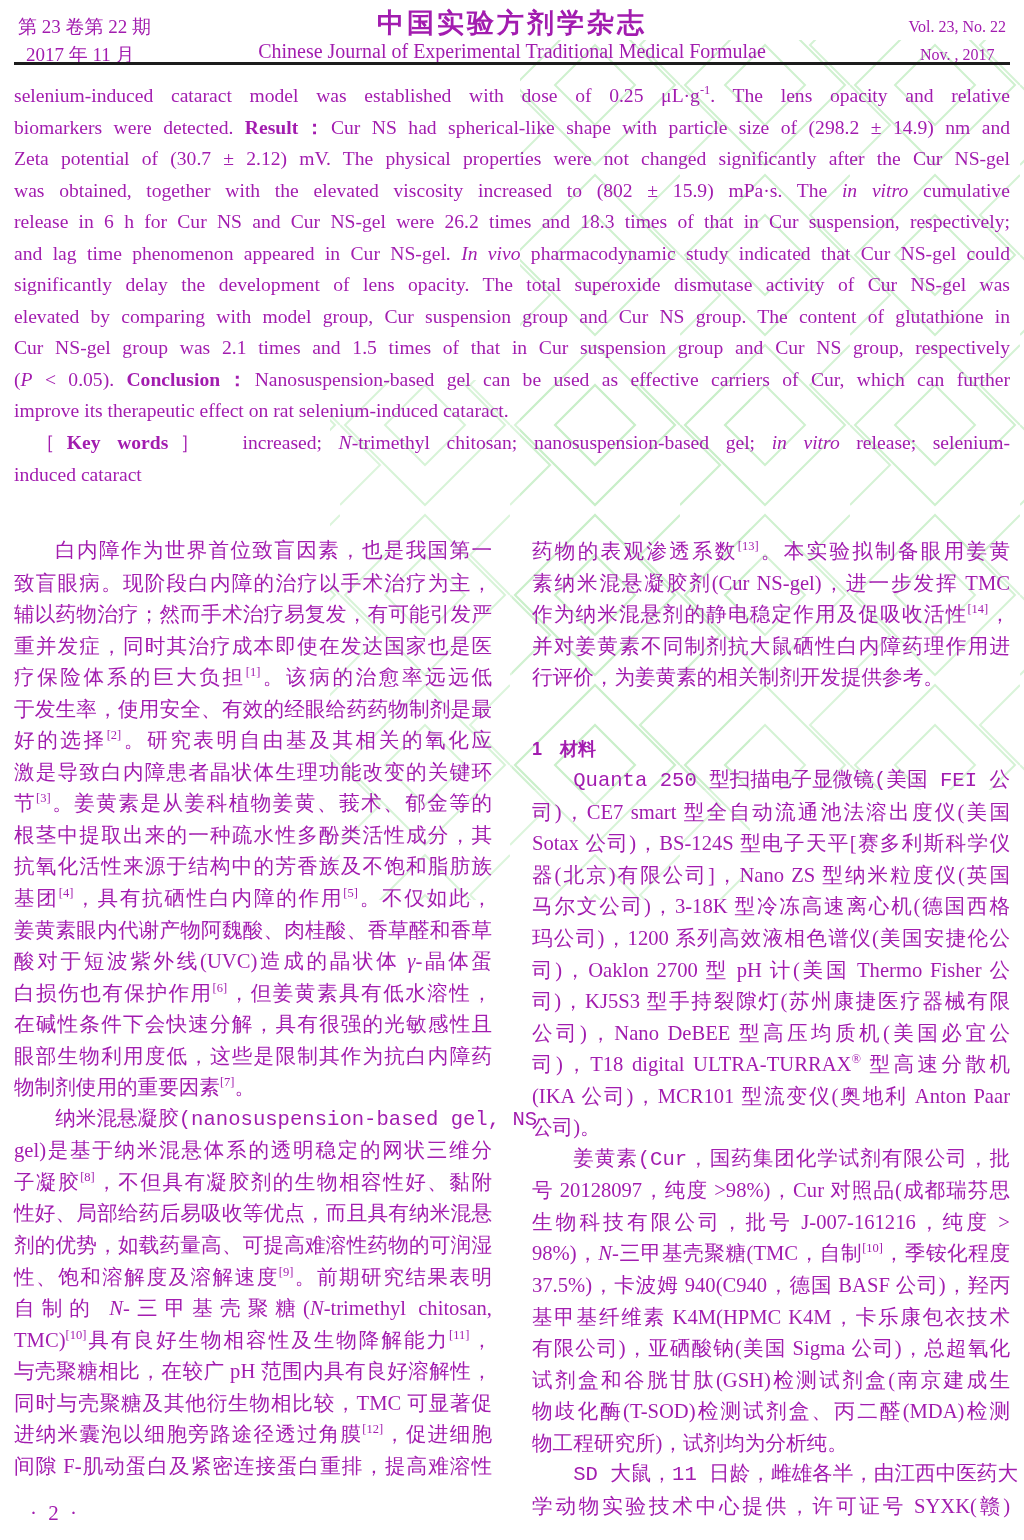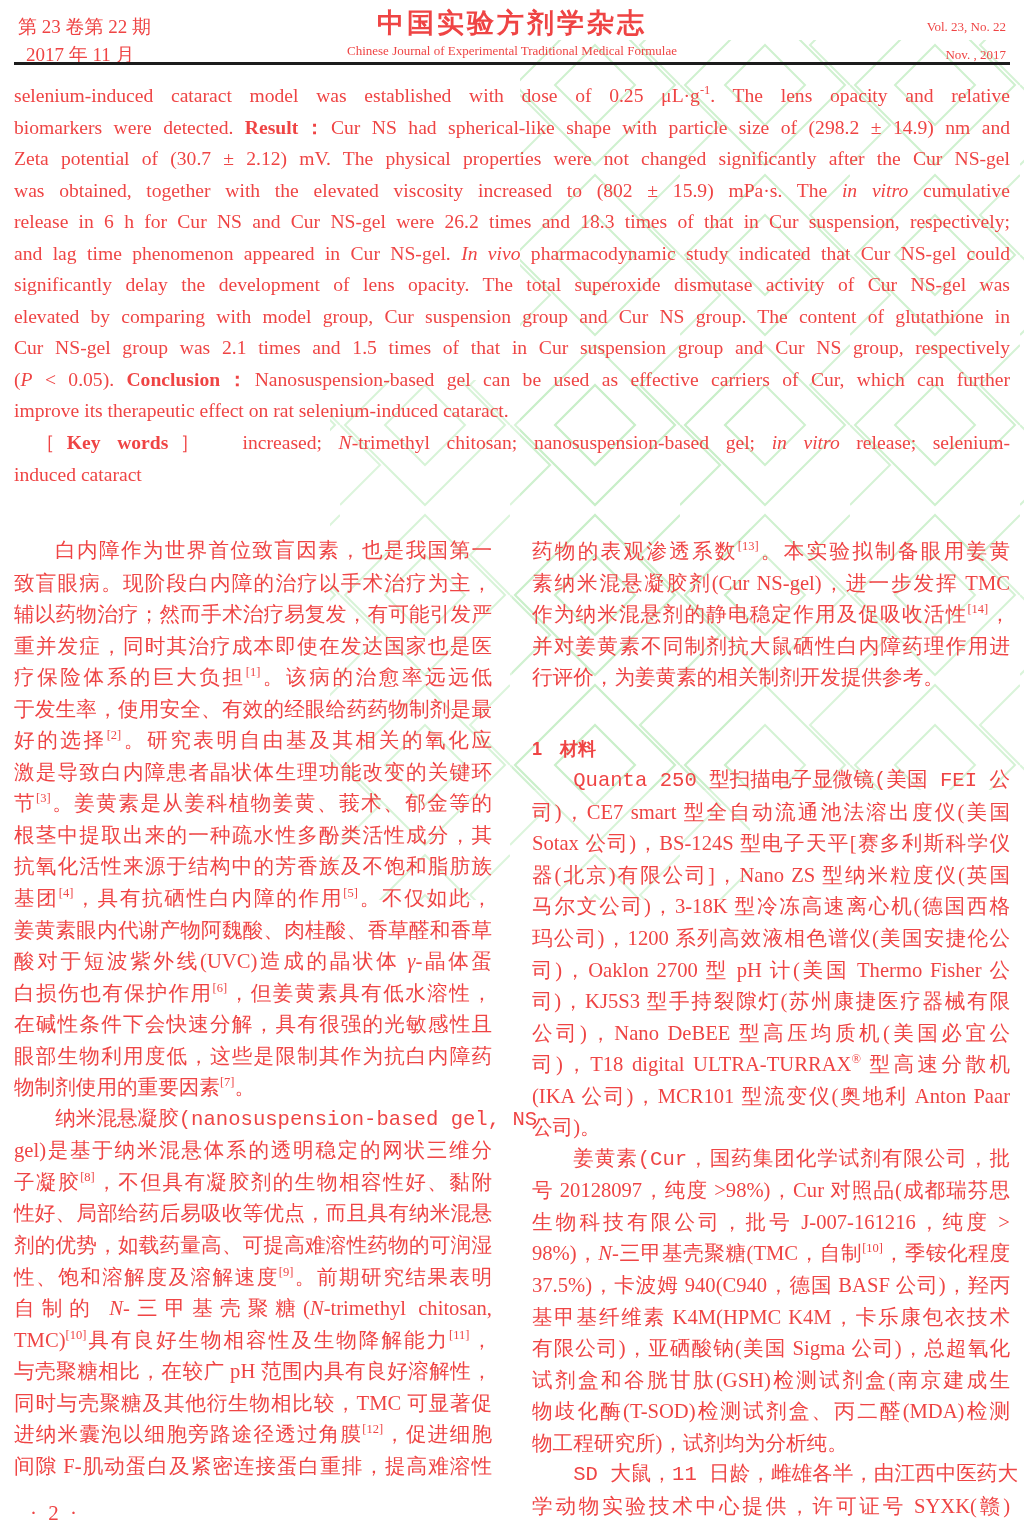--- a/index.html
+++ b/index.html
@@ -1,28 +1,28 @@
 <!DOCTYPE html>
 <html><head>
 <meta charset="utf-8">
 <style>
   html,body{margin:0;padding:0;background:#ffffff;}
   .page{position:relative;width:1024px;height:1540px;background:#ffffff;overflow:hidden;
-        font-family:"Liberation Serif","DejaVu Serif",serif;color:#ef4444;}
+        font-family:"Liberation Serif","DejaVu Serif",serif;color:#a21caf;}
   .wm{position:absolute;left:0;top:0;z-index:0;pointer-events:none;}
   .layer{position:relative;z-index:1;}
 
   
   .hdr-left{position:absolute;top:13px;left:18px;font-size:19px;line-height:28px;}
   .hdr-left .l2{padding-left:8px;}
   .hdr-center{position:absolute;top:8px;left:0;width:100%;text-align:center;}
   .jtitle-cn{font-family:"Liberation Sans","DejaVu Sans",sans-serif;font-weight:bold;
              font-size:27px;letter-spacing:3px;line-height:30px;}
-  .jtitle-en{font-size:13px;line-height:26px;}
-  .hdr-right{position:absolute;top:13px;right:18px;text-align:right;font-size:13px;line-height:28px;}
+  .jtitle-en{font-size:20px;line-height:26px;}
+  .hdr-right{position:absolute;top:13px;right:18px;text-align:center;font-size:16px;line-height:28px;}
   .rule{position:absolute;top:62px;left:14px;width:996px;height:3px;background:#1c1c1c;}
 
   
   .ln{height:31.55px;line-height:31.55px;text-align:justify;text-align-last:justify;white-space:nowrap;}
   .ln.end{text-align-last:left;}
   .ln.heading{text-align-last:left;font-family:Liberation Sans, sans-serif;
               font-weight:bold;font-size:18px;margin-top:40px;}
   .sg-b{font-weight:bold;}
   .sg-i{font-style:italic;}
   sup.sg-sup{font-size:12.5px;line-height:0;}

